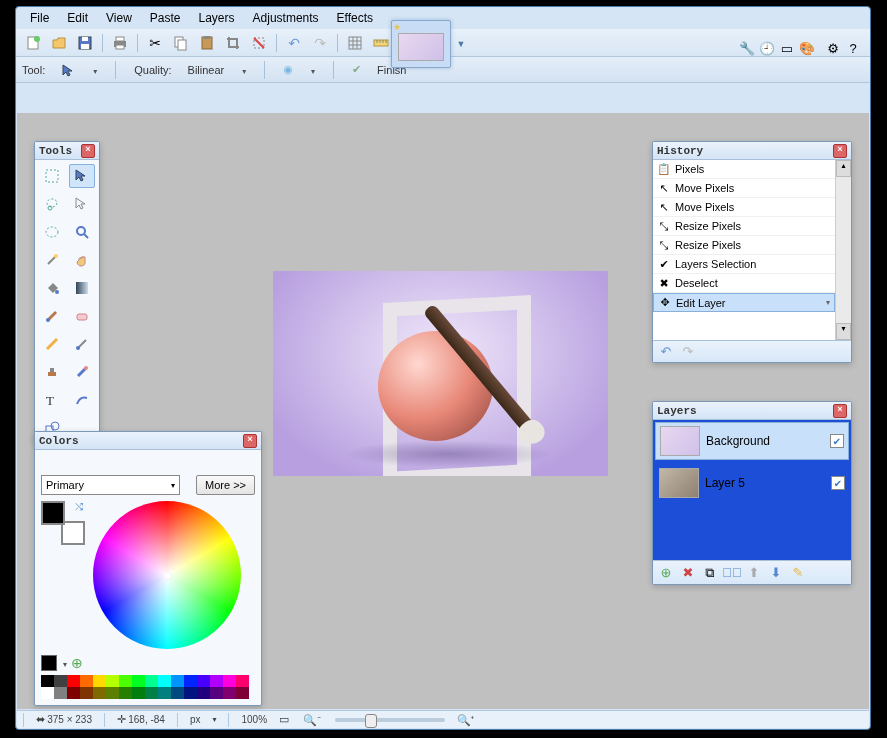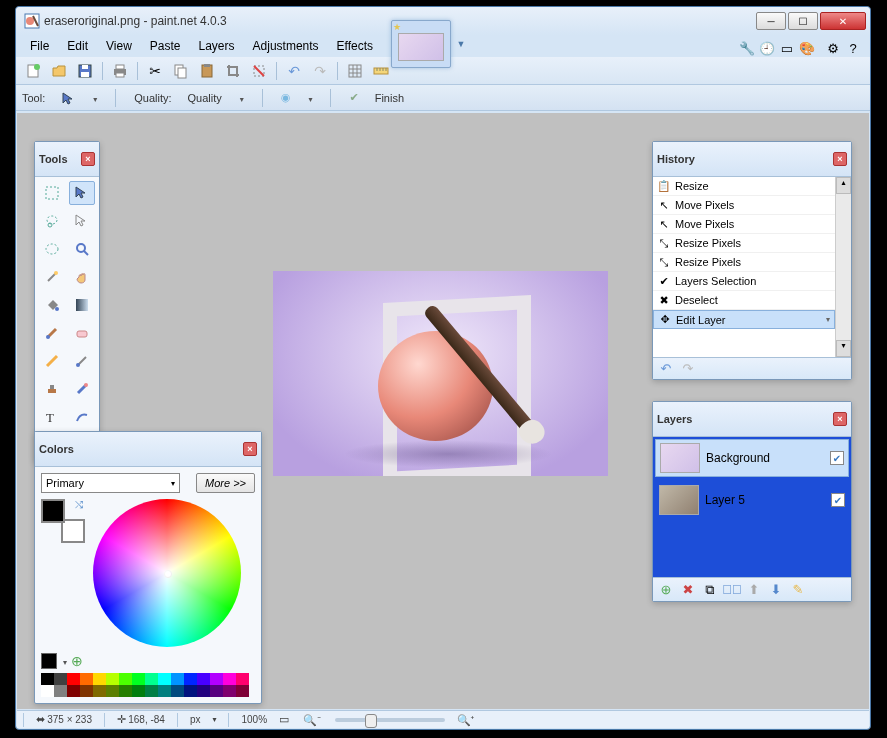--- a/index.html
+++ b/index.html
@@ -45,21 +45,21 @@
 
 .statusbar { position: absolute; left: 1px; right: 1px; bottom: 1px; height: 18px; background: #e8f0fa; border-top: 1px solid #b0c8e0; display: flex; align-items: center; font-size: 10px; color: #444; padding: 0 6px; gap: 12px; }
 .statusbar .hint { flex: 0 0 380px; }
 .statusbar .sb-sep { width: 1px; height: 14px; background: #b0c8e0; }
 .sb-ic { font-size: 11px; margin-right: 2px; }
 .zoom-slider { width: 110px; height: 4px; background: #bcd; border-radius: 2px; position: relative; }
 .zoom-slider::after { content: ""; position: absolute; left: 30px; top: -4px; width: 10px; height: 12px; background: #eee; border: 1px solid #888; border-radius: 3px; }
 
 
 .panel { position: absolute; background: #f5f8fc; border: 1px solid #7a98b8; border-radius: 2px; box-shadow: 0 2px 6px rgba(0,0,0,.2); }
-.panel-title { height: 35px; background: linear-gradient(#eaf2fc,#d4e4f6); border-bottom: 1px solid #a8c0d8; display: flex; align-items: center; padding: 0 4px; font-size: 11px; font-weight: bold; color: #333; }
+.panel-title { height: 18px; background: linear-gradient(#eaf2fc,#d4e4f6); border-bottom: 1px solid #a8c0d8; display: flex; align-items: center; padding: 0 4px; font-size: 11px; font-weight: bold; color: #333; font-family: Liberation Mono, monospace; }
 .panel-title .spacer { flex: 1; }
 .panel-close { width: 14px; height: 14px; background: #d66; border: 1px solid #a33; border-radius: 2px; display: flex; align-items: center; justify-content: center; color: #fff; font-size: 9px; line-height: 1; }
 
 
 .tools-panel { left: 18px; top: 134px; width: 66px; }
 .tools-grid { display: grid; grid-template-columns: 1fr 1fr; padding: 4px; gap: 4px; }
 .tool { width: 26px; height: 24px; display: flex; align-items: center; justify-content: center; border-radius: 2px; }
 .tool.sel { background: #d0e4fa; border: 1px solid #88b0dc; }
 
 
@@ -83,24 +83,24 @@
 .layer-item.sel { background: #c8e0fa; border: 1px solid #88b0dc; }
 .layer-thumb { width: 40px; height: 30px; border: 1px solid #aaa; background: linear-gradient(135deg,#e8d8f0,#d0c0e8); }
 .layer-thumb.l2 { background: linear-gradient(135deg,#c0b8a8,#908070); }
 .layer-chk { width: 14px; height: 14px; border: 1px solid #888; background: #fff; display: flex; align-items: center; justify-content: center; font-size: 10px; color: #3878c0; }
 .layers-toolbar { height: 24px; background: linear-gradient(#eaf2fc,#d8e8f8); border-top: 1px solid #a8c0d8; display: flex; align-items: center; padding: 0 4px; gap: 4px; }
 .lt-btn { width: 18px; height: 18px; display: flex; align-items: center; justify-content: center; font-size: 13px; }
 
 
 .colors-panel { left: 18px; top: 424px; width: 228px; }
 .colors-body { padding: 6px; }
-.colors-top { display: flex; gap: 16px; align-items: center; margin-bottom: 6px; }
+.colors-top { display: flex; gap: 16px; align-items: center; margin-bottom: 6px; margin-top: 19px; }
 .colors-select { flex: 1; height: 20px; border: 1px solid #888; background: #fff; padding: 0 4px; font-size: 11px; display: flex; align-items: center; }
 .colors-select::after { content: "▾"; margin-left: auto; font-size: 8px; }
-.more-btn { height: 20px; padding: 0 8px; border: 1px solid #888; background: linear-gradient(#fafafa,#e4e4e4); border-radius: 2px; font-size: 11px; display: flex; align-items: center; font-style: italic; }
+.more-btn { height: 20px; padding: 0 8px; border: 1px solid #888; background: linear-gradient(#fafafa,#e4e4e4); border-radius: 2px; font-size: 11px; display: flex; align-items: center; }
 .colors-mid { display: flex; gap: 8px; }
 .swatch-pair { position: relative; width: 44px; height: 44px; }
 .swatch-fg { position: absolute; left: 0; top: 0; width: 24px; height: 24px; background: #000; border: 2px solid #888; }
 .swatch-bg { position: absolute; right: 0; bottom: 0; width: 24px; height: 24px; background: #fff; border: 2px solid #888; }
 .swap-arrow { position: absolute; right: 2px; top: 0; font-size: 10px; color: #3878c0; }
 .wheel { width: 148px; height: 148px; border-radius: 50%; background: conic-gradient(red,#ff8000,yellow,#80ff00,lime,#00ff80,cyan,#0080ff,blue,#8000ff,magenta,#ff0080,red); position: relative; }
 .wheel::after { content: ""; position: absolute; inset: 0; border-radius: 50%; background: radial-gradient(circle,#fff 0%,rgba(255,255,255,0) 70%); }
 .wheel-cur { position: absolute; left: 71px; top: 71px; width: 8px; height: 8px; border: 1px solid #000; border-radius: 50%; background: #fff; }
 .colors-bottom { margin-top: 6px; display: flex; align-items: center; gap: 4px; }
 .cur-color { width: 16px; height: 16px; background: #000; border: 1px solid #666; }
@@ -108,35 +108,20 @@
 .palette { margin-top: 4px; display: flex; flex-wrap: wrap; width: 212px; }
 .pal { width: 13px; height: 12px; }
 
 svg { display: block; }
 </style>
 </head>
 <body>
 
 <div class="window">
 
-  <div class="titlebar">
-    <span class="app-icon">
-      <svg width="16" height="16">
-          <rect x="1" y="1" width="14" height="14" fill="#fff" stroke="#4878b0"></rect>
-          <circle cx="6" cy="8" r="4" fill="#e88878"></circle>
-          <line x1="9" y1="3" x2="14" y2="13" stroke="#6a4a3a" stroke-width="2"></line>
-        </svg>
-    </span>
-    <span class="title">eraseroriginal.png - paint.net 4.0.3</span>
-    <div class="win-controls">
-      <div class="win-btn">─</div>
-      <div class="win-btn">☐</div>
-      <div class="win-btn close">✕</div>
-    </div>
-  </div>
 
   <div class="menubar">
     <span class="menu-item">File</span>
     <span class="menu-item">Edit</span>
     <span class="menu-item">View</span>
     <span class="menu-item">Paste</span>
     <span class="menu-item">Layers</span>
     <span class="menu-item">Adjustments</span>
     <span class="menu-item">Effects</span>
   </div>
@@ -237,21 +222,21 @@
   <div class="optionbar">
     <span>Tool:</span>
     <span class="opt-cursor">
         <svg width="14" height="14">
           <path d="M2 2l0 10 3-3 2 4 2-1-2-4 4 0z" fill="#5878c8" stroke="#345"></path>
         </svg>
       </span>
     <span class="opt-dd"></span>
     <span class="tb-sep"></span>
     <span>Quality:</span>
-    <span>Quality</span>
+    <span>Bilinear</span>
     <span class="opt-dd"></span>
     <span class="tb-sep"></span>
     <span style="color:#7ab8e0">◉</span>
     <span class="opt-dd"></span>
     <span class="tb-sep"></span>
     <span style="color:#8a8">✔</span>
     <span>Finish</span>
   </div>
 
   <div class="canvas-area">
@@ -385,21 +370,21 @@
   <div class="panel history-panel">
     <div class="panel-title">
         <span>History</span>
         <span class="spacer"></span>
         <span class="panel-close">×</span>
       </div>
     <div class="history-body">
       <div class="history-list" id="history-list">
           <div class="hist-item">
             <span class="hist-ic">📋</span>
-            <span>Resize</span>
+            <span>Pixels</span>
           </div>
           <div class="hist-item">
             <span class="hist-ic">↖</span>
             <span>Move Pixels</span>
           </div>
           <div class="hist-item">
             <span class="hist-ic">↖</span>
             <span>Move Pixels</span>
           </div>
           <div class="hist-item">

